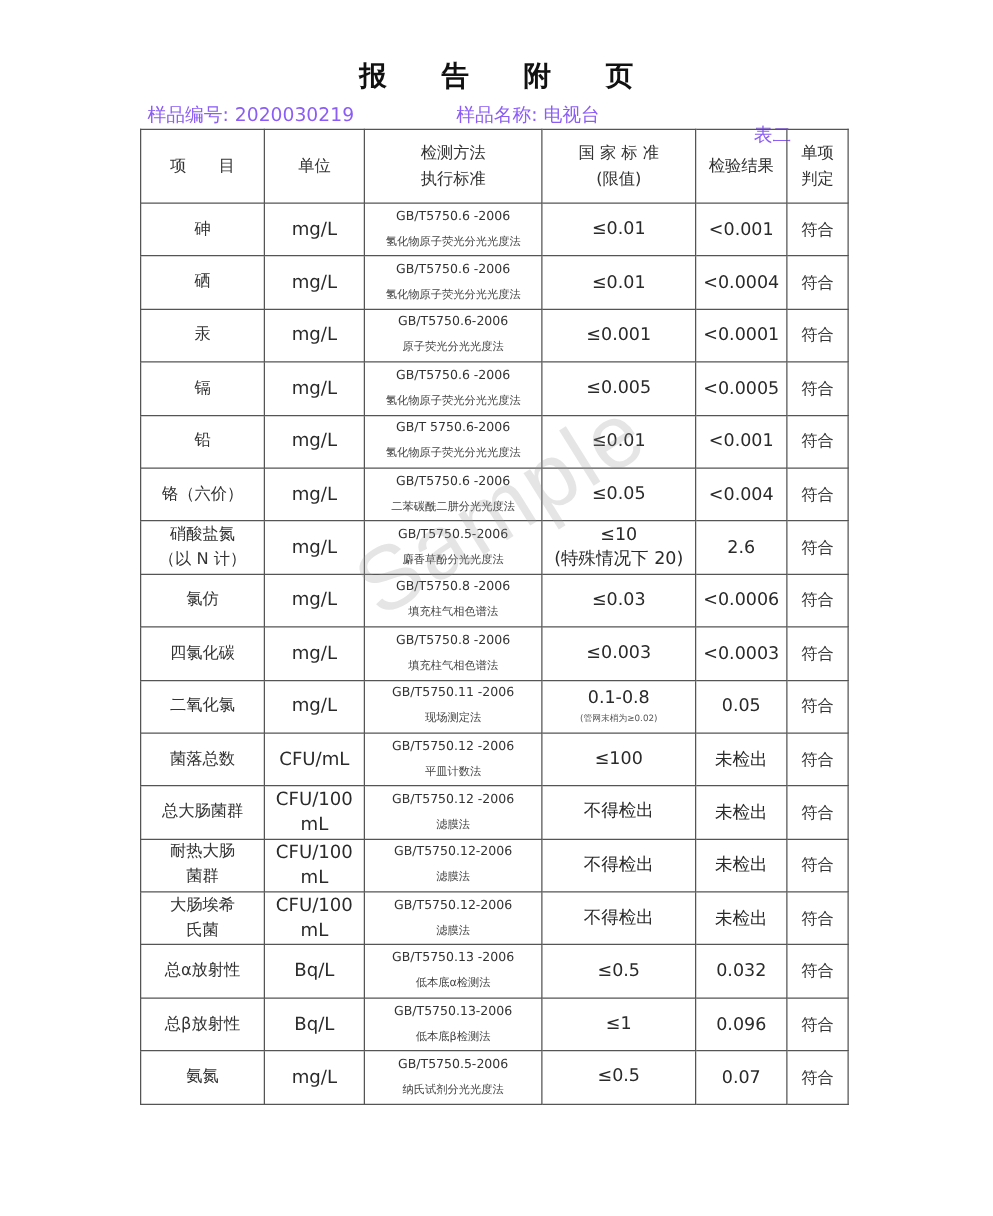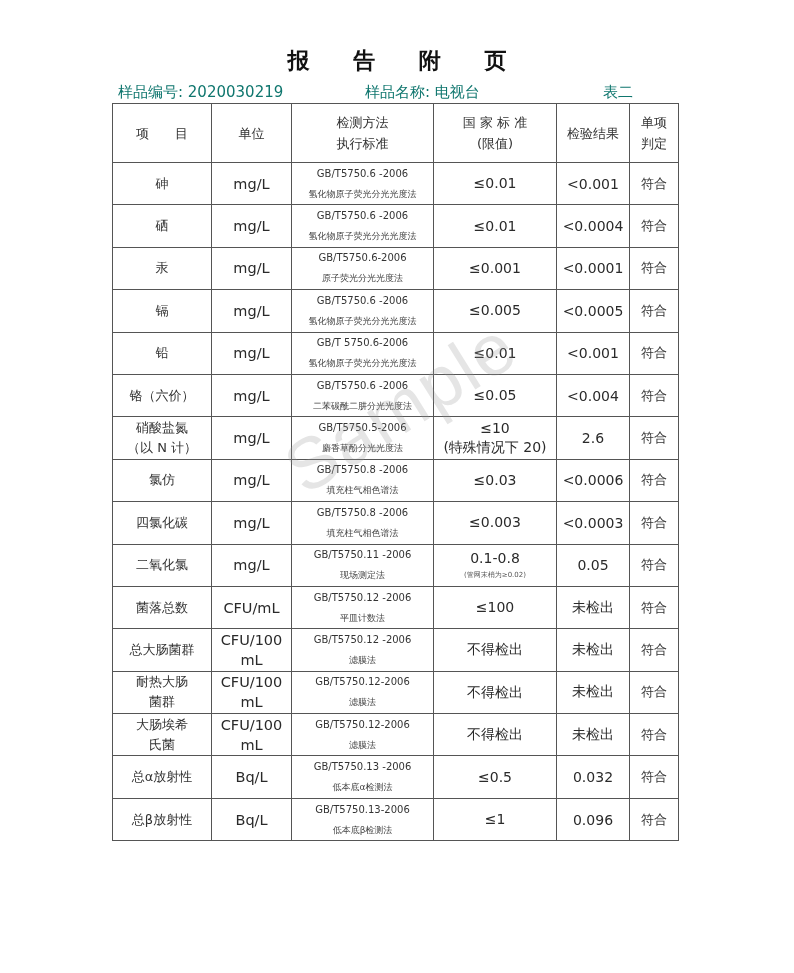--- a/index.html
+++ b/index.html
@@ -2,24 +2,24 @@
 <html><head>
   <meta charset="utf-8">
   <style>
     html, body { margin: 0; padding: 0; background: #ffffff; }
     body { width: 794px; height: 973px; position: relative; overflow: hidden;
            font-family: "DejaVu Sans", "Liberation Sans", sans-serif; color: #2a2a2a; }
     .title { position: absolute; top: 46px; left: 0; width: 794px; text-align: center;
              font-size: 22px; font-weight: bold; letter-spacing: 0; color: #111; }
     .title span { display: inline-block; margin: 0 18px; }
     .info { position: absolute; top: 83px; left: 113px; width: 564px; height: 20px;
-            font-size: 15px; color: #0f766e; }
+            font-size: 15px; color: #8b5cf6; }
     .info .sn { position: absolute; left: 5px; top: 0; }
     .info .name { position: absolute; left: 252px; top: 0; }
-    .info .tbl { position: absolute; left: 490px; top: 0; }
+    .info .tbl { position: absolute; left: 490px; top: 16px; }
     table.report { position: absolute; top: 103px; left: 112px; border-collapse: collapse;
                    table-layout: fixed; width: 566px; }
     table.report td, table.report th { border: 1.4px solid #555; text-align: center; vertical-align: middle;
                    padding: 0; font-weight: normal; }
     table.report th { height: 58px; font-size: 13px; color: #333; line-height: 21px; }
     table.report td { height: 41.4px; font-size: 14px; }
     .c-item { font-size: 13px !important; color: #333; line-height: 20px; }
     .c-unit { font-size: 14.5px !important; line-height: 20px; }
     .c-method { font-size: 9.5px !important; line-height: 20px; color: #333; }
     .c-method .m1 { display: block; font-size: 10px; }
@@ -286,16 +286,29 @@
         <td class="c-method">
           <span class="m1">GB/T5750.13-2006</span>
           <span class="m2">低本底β检测法</span>
         </td>
         <td class="c-limit">
           <span style="white-space:pre-line;display:block">≤1</span>
         </td>
         <td class="c-result"><span>0.096</span></td>
         <td class="c-judge"><span>符合</span></td>
       </tr>
+      <tr>
+        <td class="c-item"><span style="white-space:pre-line">氨氮</span></td>
+        <td class="c-unit"><span style="white-space:pre-line">mg/L</span></td>
+        <td class="c-method">
+          <span class="m1">GB/T5750.5-2006</span>
+          <span class="m2">纳氏试剂分光光度法</span>
+        </td>
+        <td class="c-limit">
+          <span style="white-space:pre-line;display:block">≤0.5</span>
+        </td>
+        <td class="c-result"><span>0.07</span></td>
+        <td class="c-judge"><span>符合</span></td>
+      </tr>
     </tbody>
 </table>
 
 <div class="watermark">Sample</div>
 
 </body></html>

